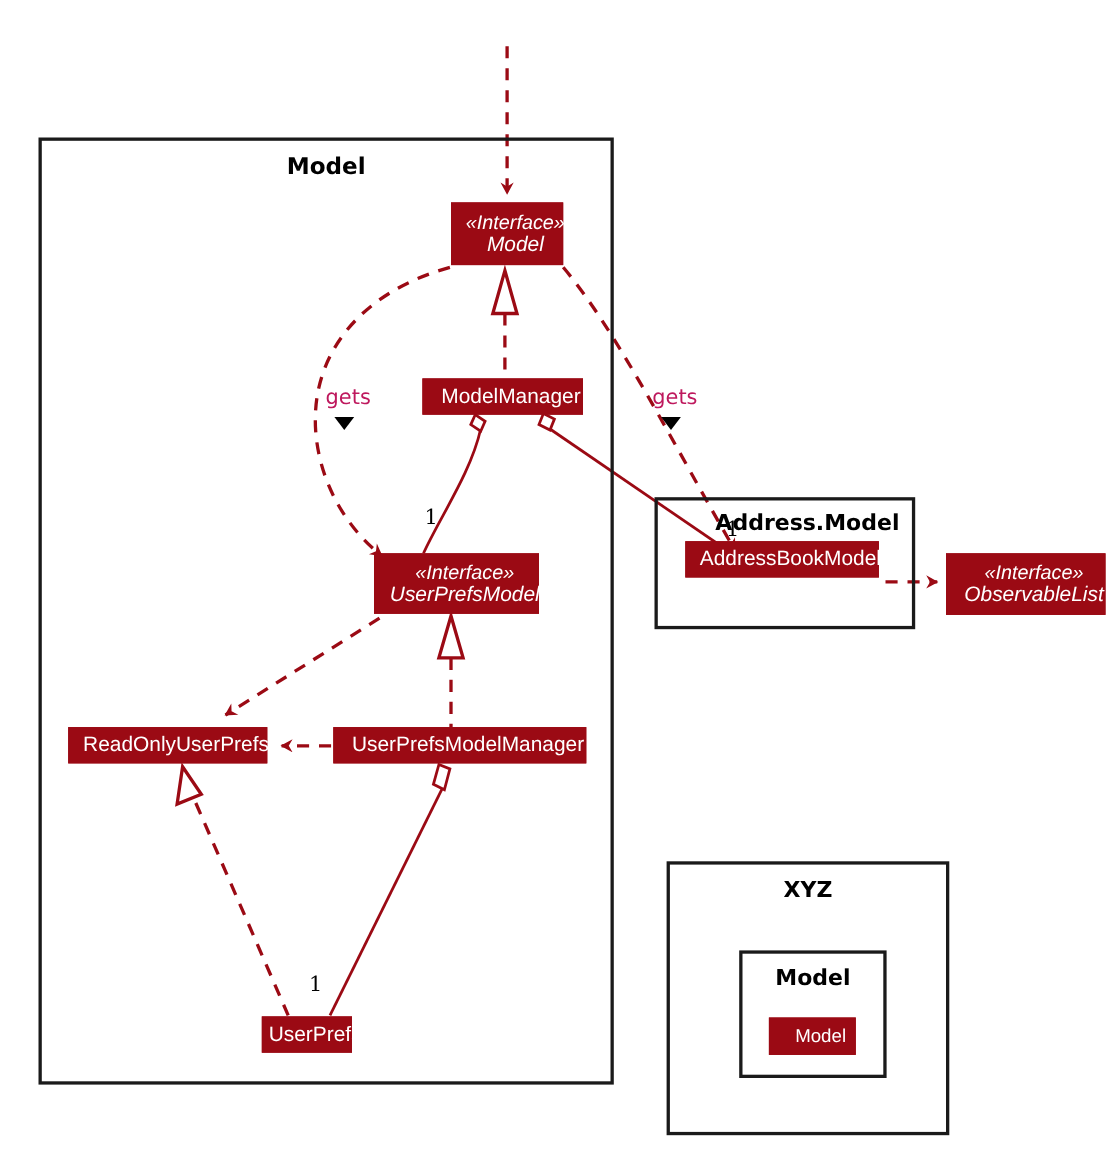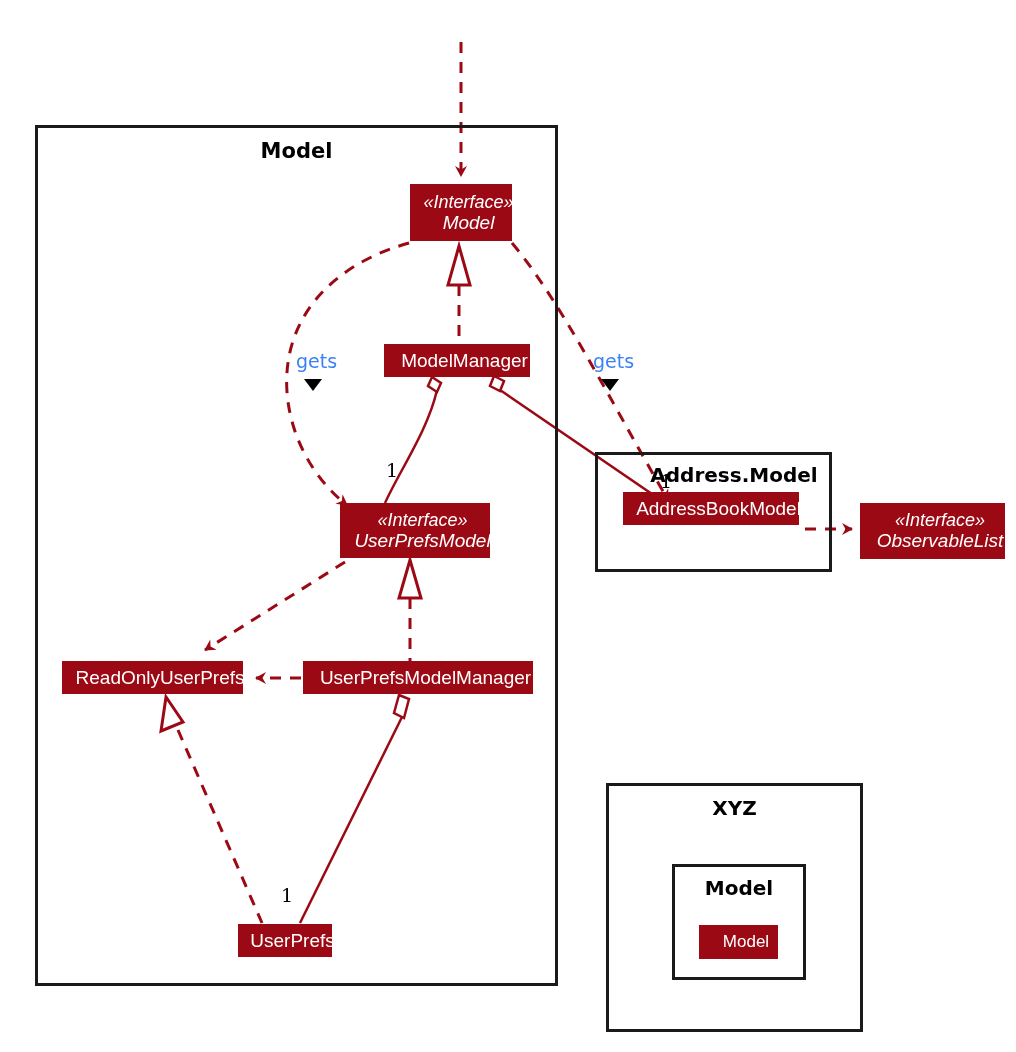--- a/index.html
+++ b/index.html
@@ -70,21 +70,21 @@
   .clsbox .cname {
     display: block;
   }
   .clsbox.iface .cname {
     font-style: italic;
   }
 
   
   .elabel {
     position: absolute;
-    color: #3b82f6;
+    color: #be185d;
     font-family: "DejaVu Sans", sans-serif;
     font-size: 19px;
     white-space: nowrap;
   }
   .mult {
     position: absolute;
     color: #000000;
     font-family: "DejaVu Serif", serif;
     font-size: 19px;
     white-space: nowrap;
@@ -199,21 +199,21 @@
   </div>
 
   <div class="clsbox" style="left:62px; top:661px; width:181px; height:33px;">
     <span class="cname">ReadOnlyUserPrefs</span>
   </div>
 
   <div class="clsbox" style="left:303px; top:661px; width:230px; height:33px;">
     <span class="cname">UserPrefsModelManager</span>
   </div>
 
-  <div class="clsbox" style="left:238px; top:924px; width:94px; height:33px;">
+  <div class="clsbox" style="left:238px; top:924px; width:82px; height:33px;">
     <span class="cname">UserPrefs</span>
   </div>
 
   <div class="clsbox" style="left:623px; top:492px; width:176px; height:33px;">
     <span class="cname">AddressBookModel</span>
   </div>
 
   <div class="clsbox iface" style="left:860px; top:503px; width:145px; height:56px;">
     <span class="stereo">«Interface»</span>
     <span class="cname">ObservableList</span>

